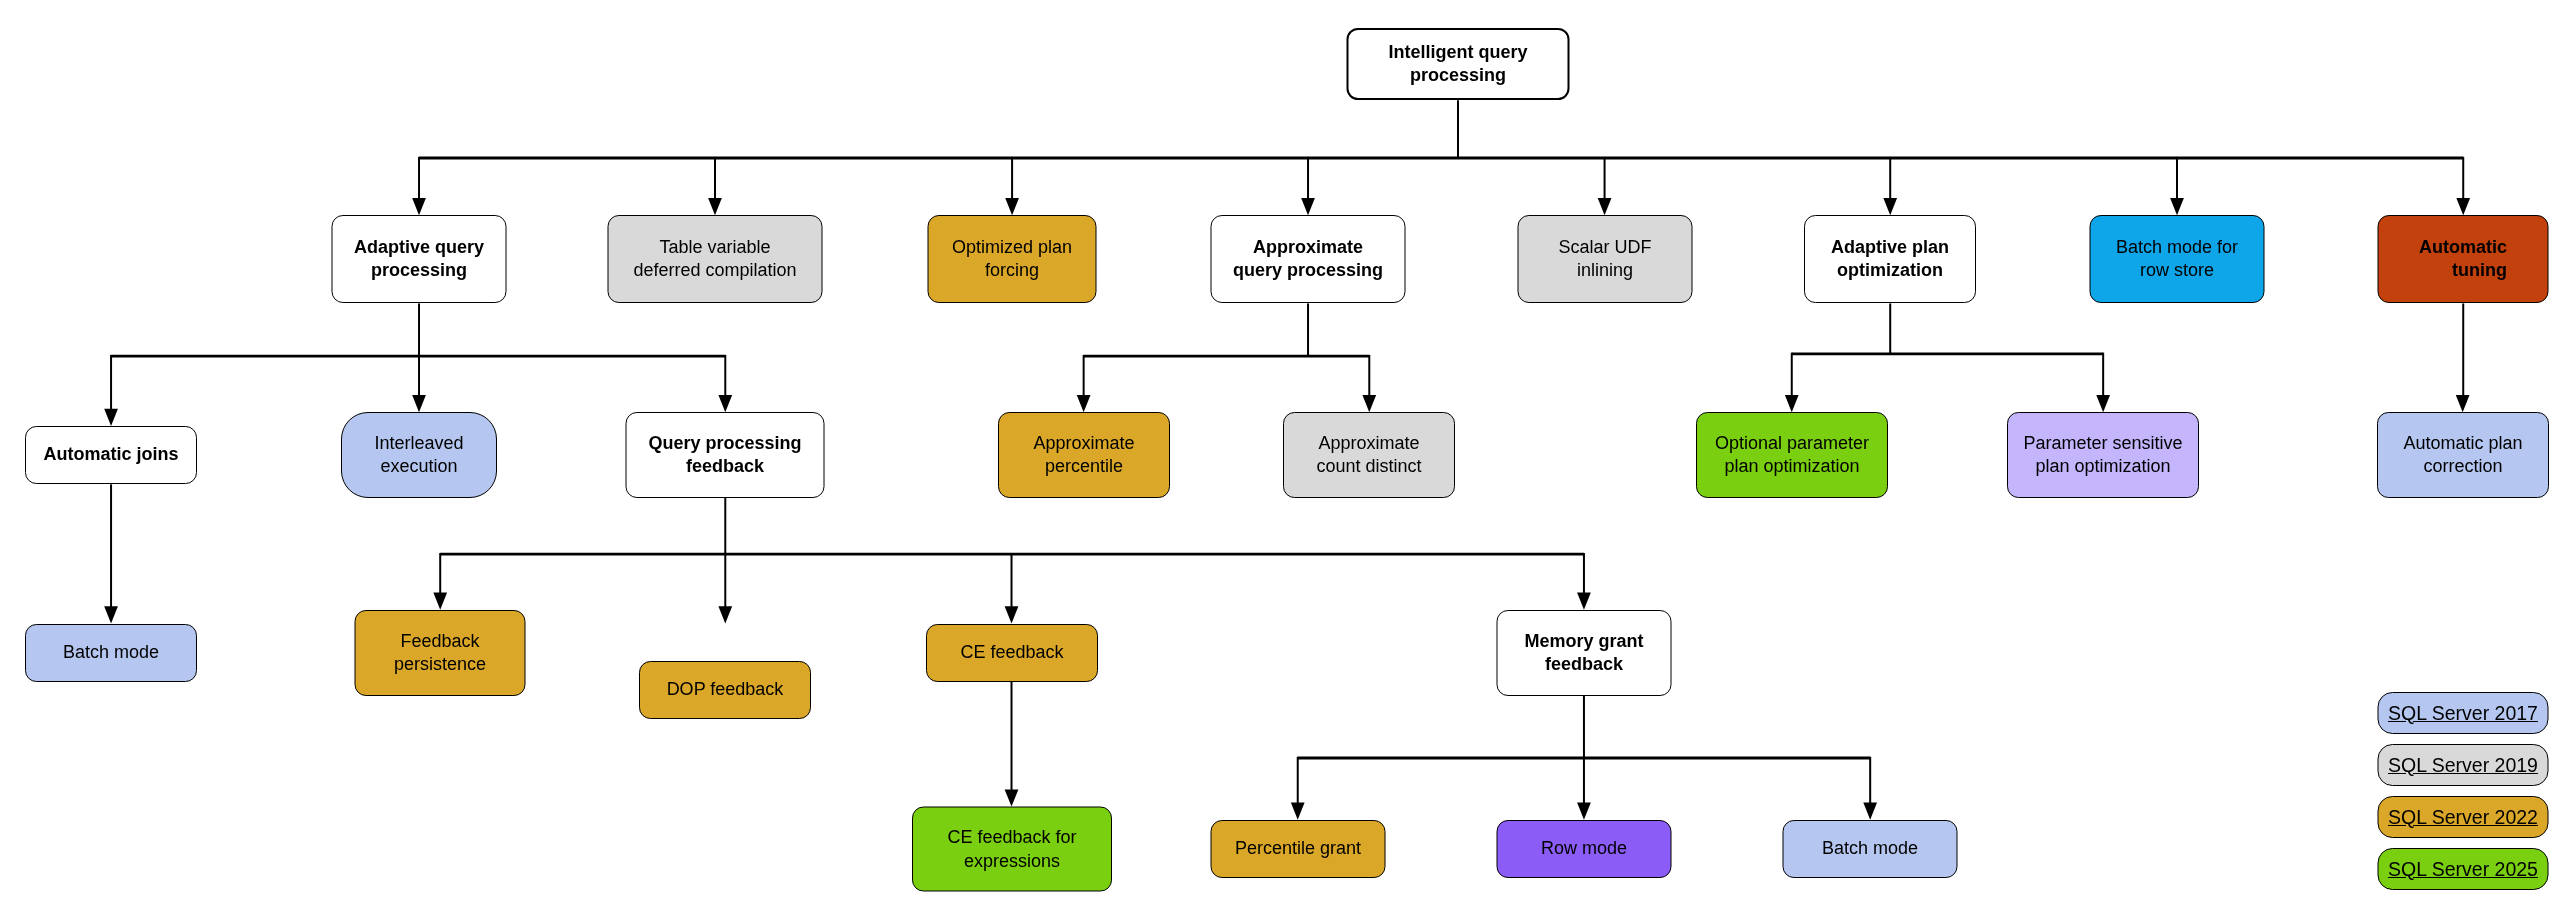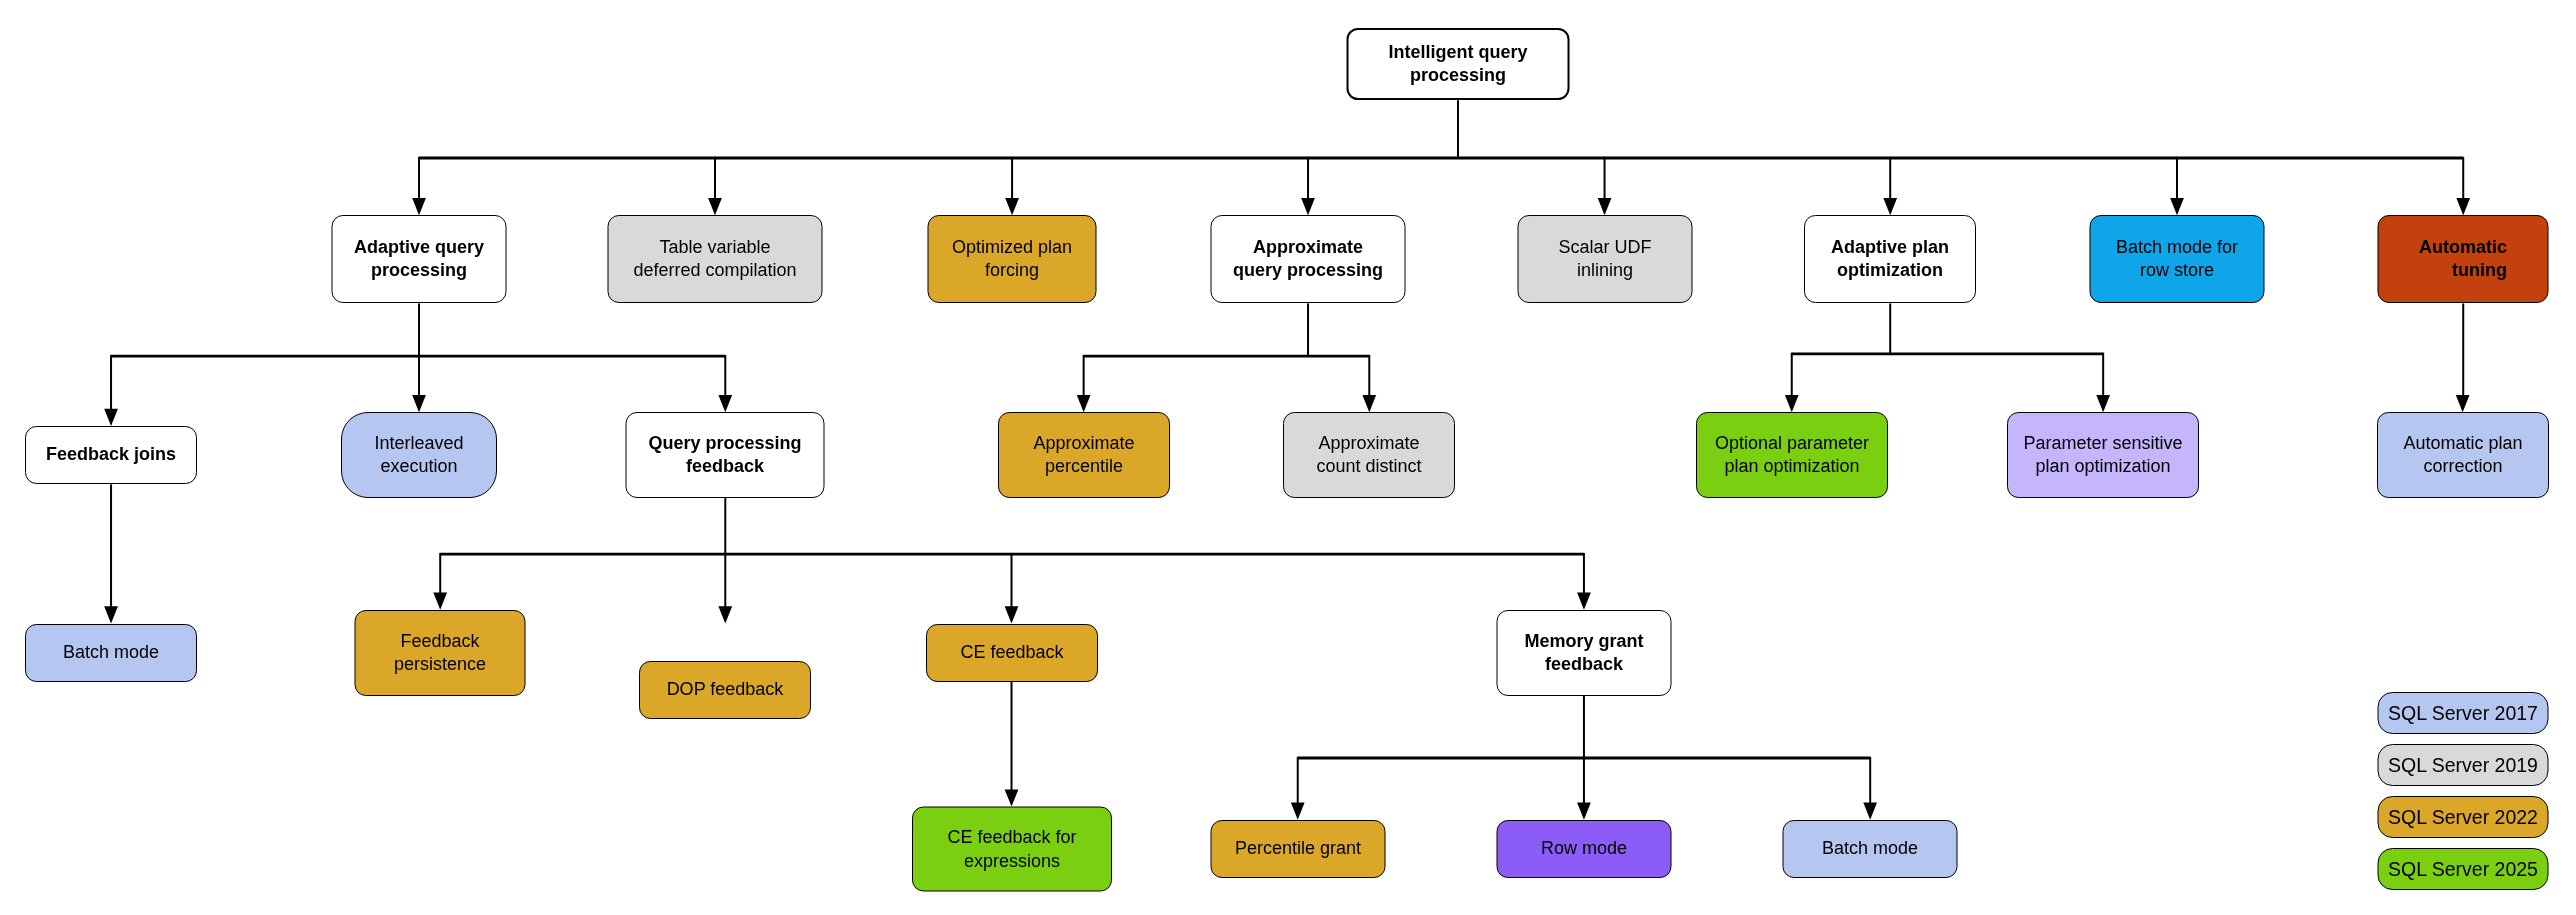--- a/index.html
+++ b/index.html
@@ -51,20 +51,21 @@
     display: flex;
     align-items: center;
     justify-content: center;
     text-align: center;
     box-sizing: border-box;
     border: 1.7px solid #000000;
     border-radius: 15px;
     font-size: 19.5px;
     color: #000000;
     white-space: nowrap;
+    text-decoration: underline;
   }
 </style>
 </head>
 <body>
 
 <div id="diagram">
   <svg id="connectors" xmlns="http://www.w3.org/2000/svg" viewBox="0 0 4500 1600" width="2576" height="916">
       <g>
         <line x1="2547" y1="175" x2="2547" y2="276" stroke="#000000" stroke-width="3.5"></line>
         <line x1="732" y1="276" x2="4303" y2="276" stroke="#000000" stroke-width="5"></line>
@@ -158,21 +159,21 @@
       <div class="node v-category" style="left: 1308px; top: 259px; width: 195px; height: 88px; background: rgb(255, 255, 255);"><span>Approximate
 query processing</span></div>
       <div class="node v-2019" style="left: 1605px; top: 259px; width: 175px; height: 88px; background: rgb(217, 217, 217);"><span>Scalar UDF
 inlining</span></div>
       <div class="node v-category" style="left: 1890px; top: 259px; width: 172px; height: 88px; background: rgb(255, 255, 255);"><span>Adaptive plan
 optimization</span></div>
       <div class="node v-2019" style="left: 2177px; top: 259px; width: 175px; height: 88px; background: #0ea5e9;"><span>Batch mode for
 row store</span></div>
       <div class="node v-category" style="left: 2463px; top: 259px; width: 171px; height: 88px; background: #c2410c; text-align: right;"><span>Automatic
 tuning</span></div>
-      <div class="node v-category" style="left: 111px; top: 455px; width: 172px; height: 58px; background: rgb(255, 255, 255);"><span>Feedback joins</span></div>
+      <div class="node v-category" style="left: 111px; top: 455px; width: 172px; height: 58px; background: rgb(255, 255, 255);"><span>Automatic joins</span></div>
       <div class="node v-2017" style="left: 419px; top: 455px; width: 156px; height: 86px; background: rgb(181, 199, 240); border-radius: 27px;"><span>Interleaved
 execution</span></div>
       <div class="node v-category" style="left: 725px; top: 455px; width: 199px; height: 86px; background: rgb(255, 255, 255);"><span>Query processing
 feedback</span></div>
       <div class="node v-2022" style="left: 1084px; top: 455px; width: 172px; height: 86px; background: rgb(219, 167, 40);"><span>Approximate
 percentile</span></div>
       <div class="node v-2019" style="left: 1369px; top: 455px; width: 172px; height: 86px; background: rgb(217, 217, 217);"><span>Approximate
 count distinct</span></div>
       <div class="node v-2025" style="left: 1792px; top: 455px; width: 192px; height: 86px; background: rgb(121, 207, 16);"><span>Optional parameter
 plan optimization</span></div>

